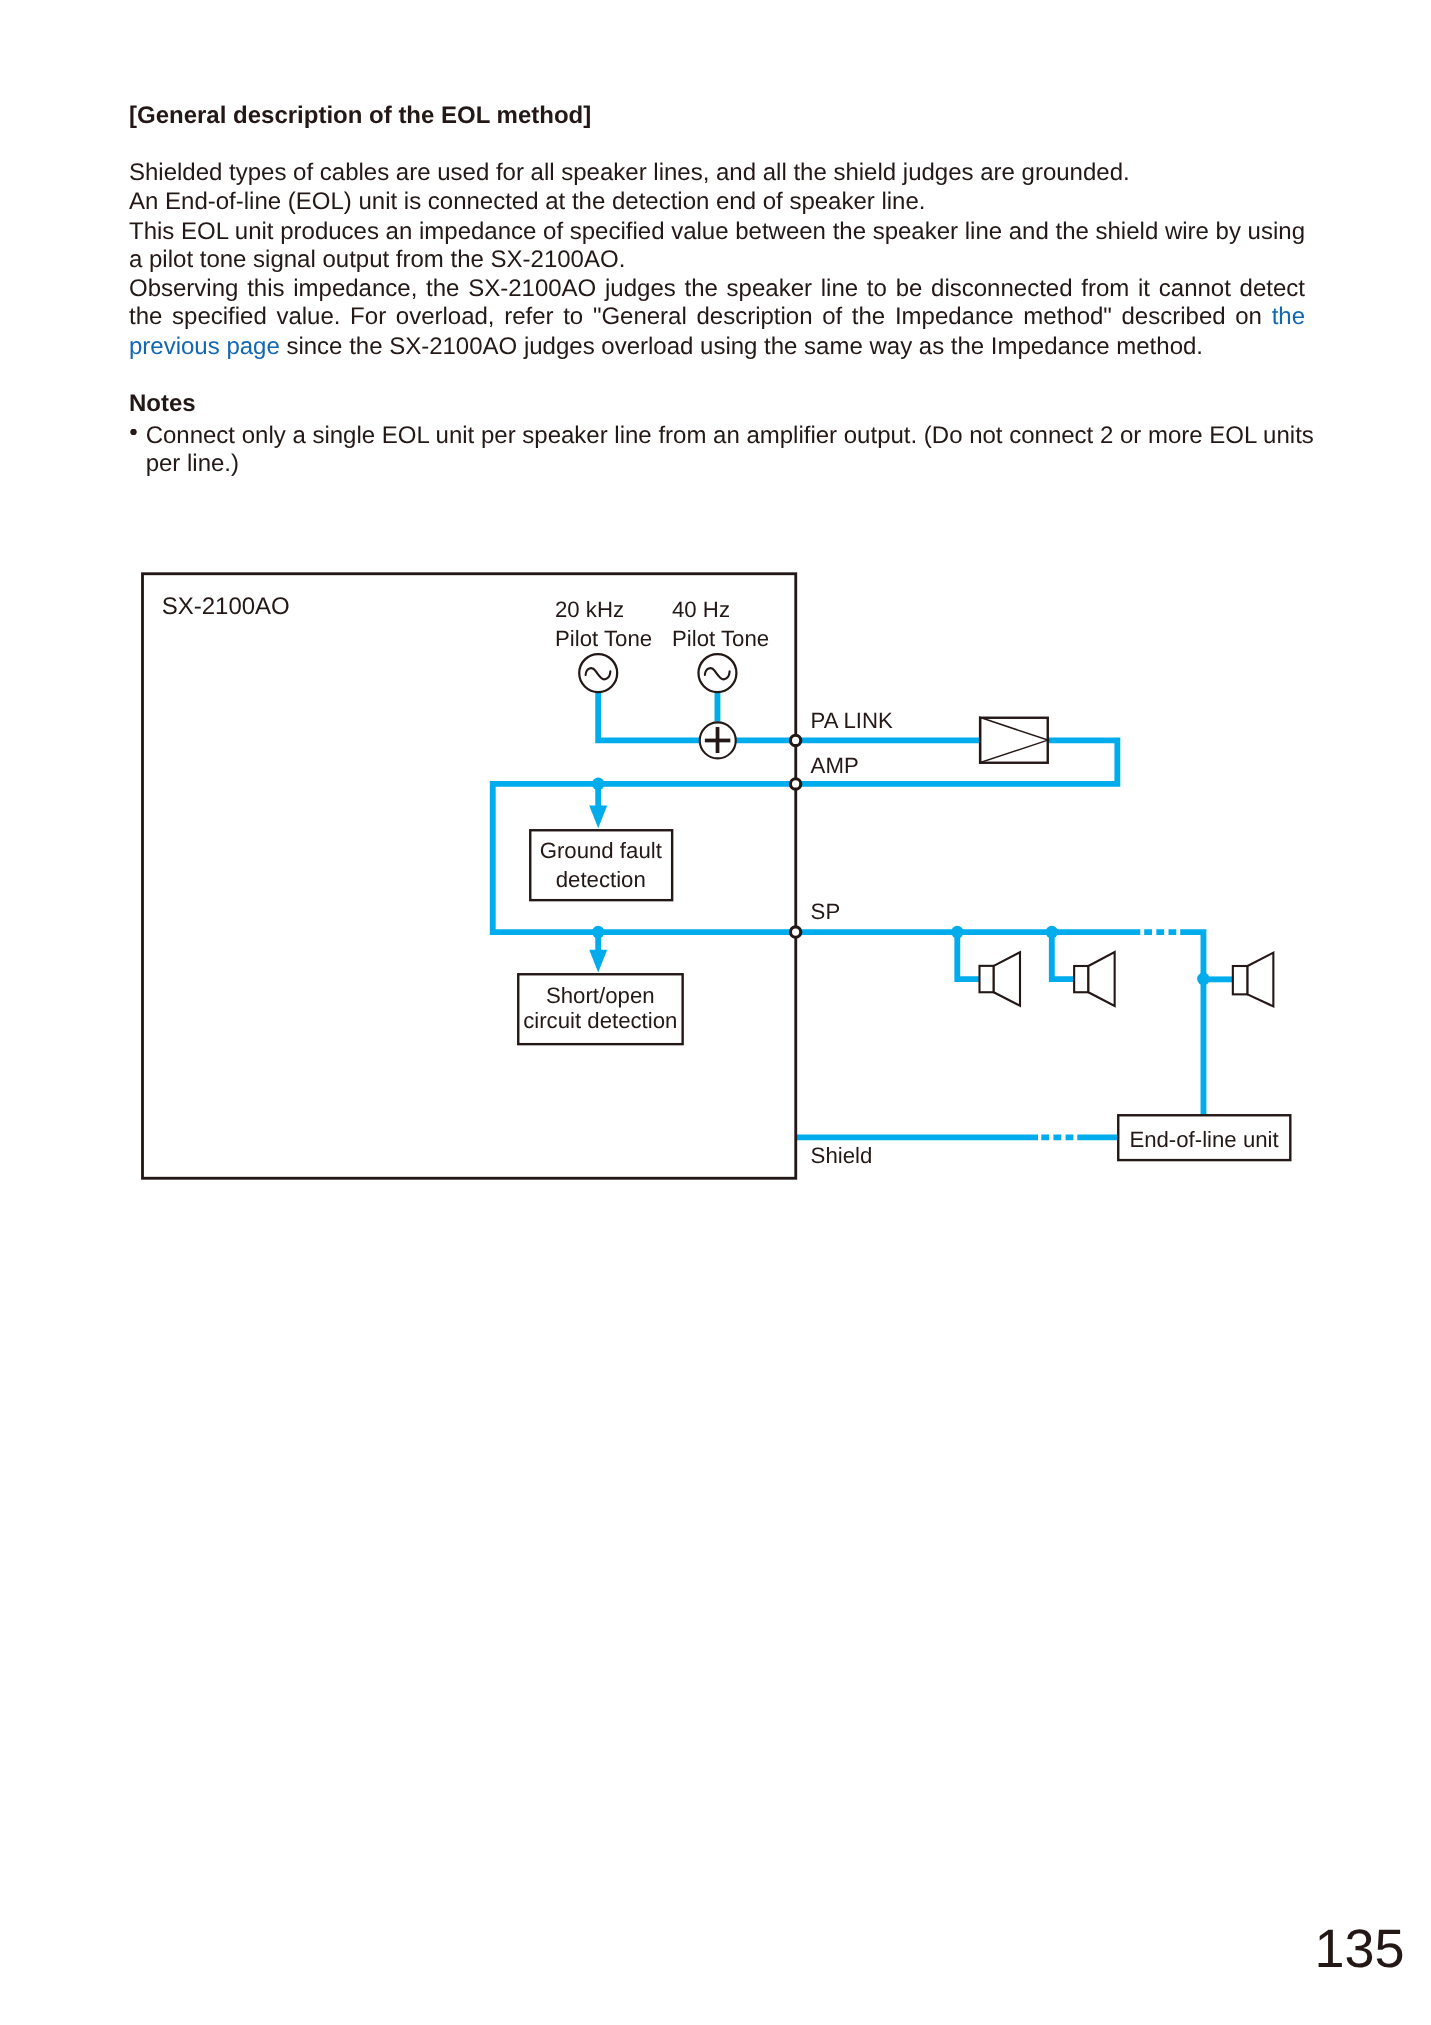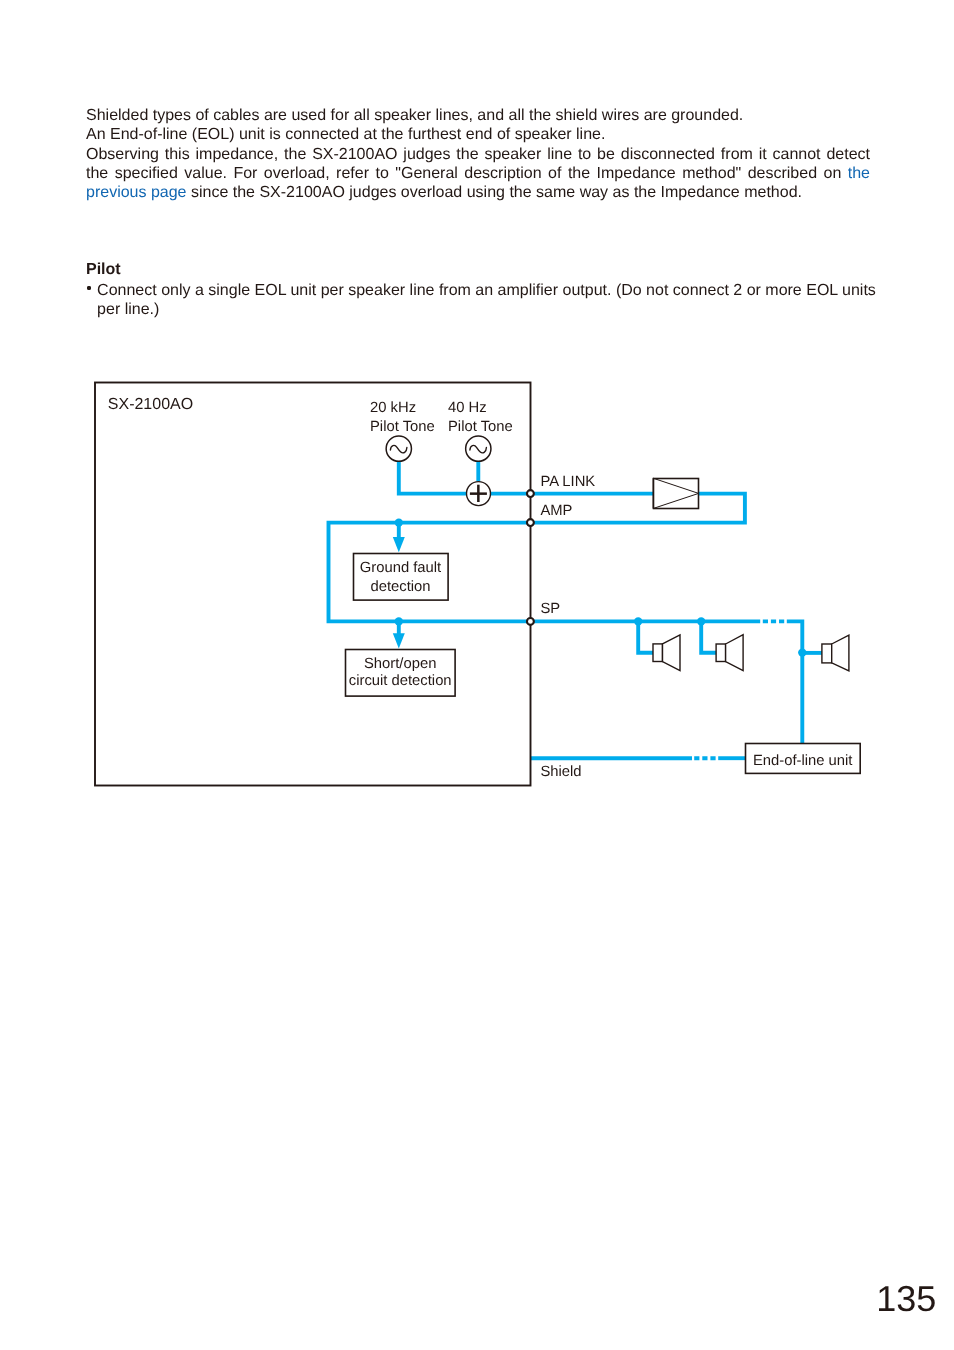--- a/index.html
+++ b/index.html
@@ -19,28 +19,30 @@
   .note .bullet::after{content:"";position:absolute;left:3.3px;top:5.7px;width:4px;height:4px;border-radius:50%;background:#231815;}
   #pageno{position:absolute;left:876.3px;top:1280.5px;font-size:36px;line-height:1;}
   #diagram-holder{position:absolute;left:0;top:0;}
   #diagram{display:block;shape-rendering:geometricPrecision;}
   svg text{-webkit-font-smoothing:antialiased;}
 </style>
 </head>
 <body>
 
 <div class="page">
+  <div id="heading">[General description of the EOL method]</div>
 
   <div id="intro">
-    <p>Shielded types of cables are used for all speaker lines, and all the shield wires are grounded.</p>
-    <p>An End-of-line (EOL) unit is connected at the furthest end of speaker line.</p>
+    <p>Shielded types of cables are used for all speaker lines, and all the shield judges are grounded.</p>
+    <p>An End-of-line (EOL) unit is connected at the detection end of speaker line.</p>
+    <p>This EOL unit produces an impedance of specified value between the speaker line and the shield wire by using a pilot tone signal output from the SX-2100AO.</p>
     <p><span>Observing this impedance, the SX-2100AO judges the speaker line to be disconnected from it cannot detect the specified value. For overload, refer to "General description of the Impedance method" described on </span><span class="lnk">the previous page</span><span> since the SX-2100AO judges overload using the same way as the Impedance method.</span></p>
   </div>
 
-  <div id="notes-title">Pilot</div>
+  <div id="notes-title">Notes</div>
   <div id="notes">
     <div class="note"><span class="bullet">·</span></div>
     <div class="note"><span class="bullet">·</span><span>Connect only a single EOL unit per speaker line from an amplifier output. (Do not connect 2 or more EOL units per line.)</span></div>
   </div>
 
   <div id="diagram-holder">
   <svg id="diagram" width="954" height="1350" viewBox="0 0 954 1350" xmlns="http://www.w3.org/2000/svg">
     <g id="wires" fill="none" stroke="#00ACEC" stroke-width="3.9">
 
       <path d="M398.8 461.3 L398.8 493.6 L478.3 493.6"></path>

